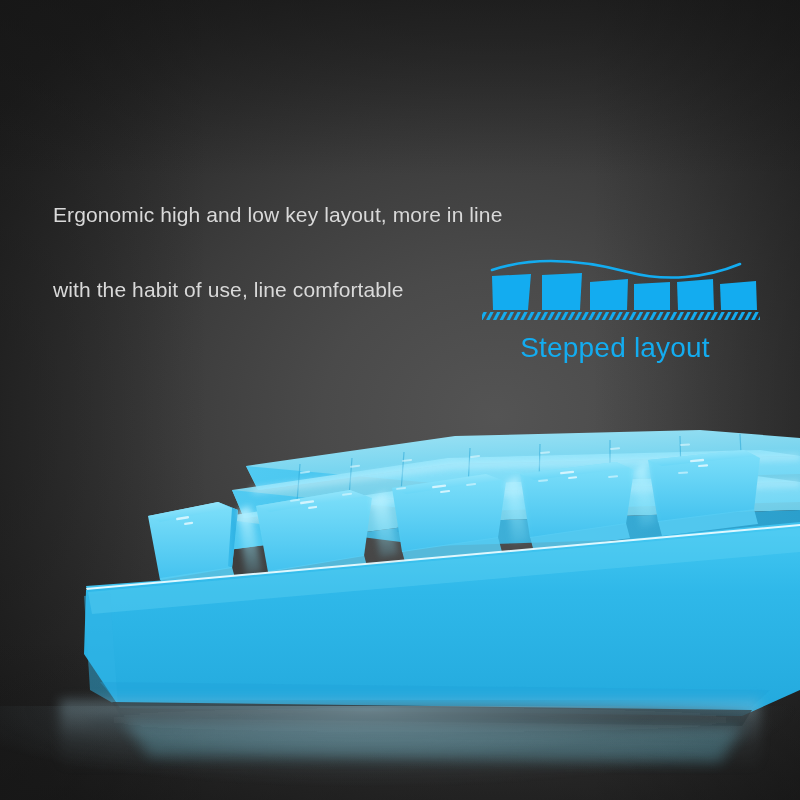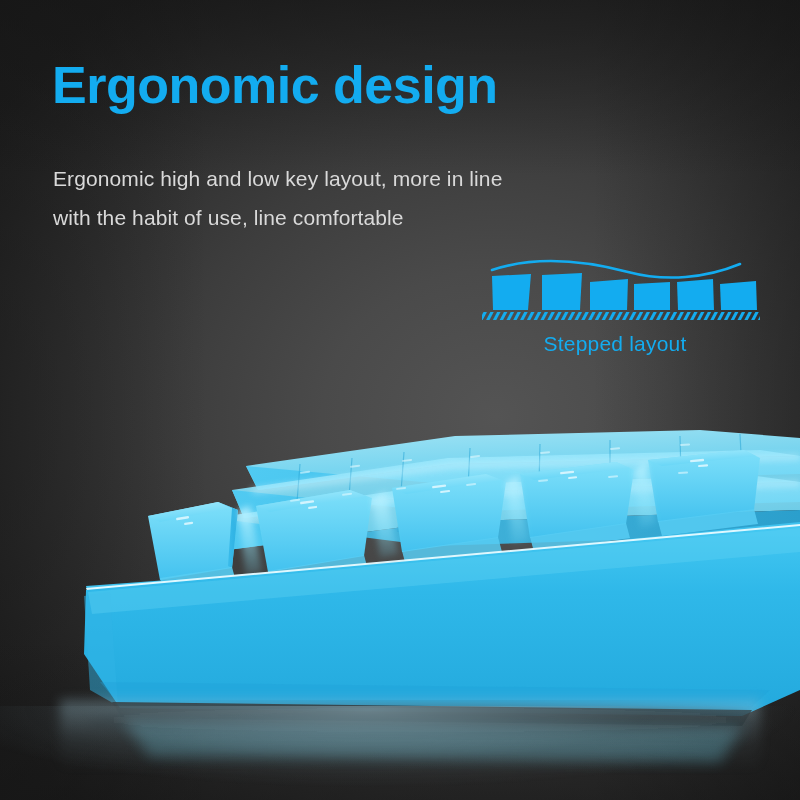--- a/index.html
+++ b/index.html
@@ -51,28 +51,28 @@
     position:absolute; left:52px; top:58px;
     font-size:52px; font-weight:bold; letter-spacing:-0.5px;
     color:#13ACF0; line-height:1.05;
     white-space:nowrap;
   }
   .subcopy {
     position:absolute; left:53px; top:160px;
     font-size:21px; color:#d9d9d9; line-height:1.85;
     letter-spacing:0.1px;
   }
-  .subcopy span { display:block; }
+  .subcopy span { display:block;margin-top:36px; }
 
   
   .diagram { position:absolute; left:470px; top:248px; width:290px; height:120px; }
   .diagram svg { display:block; }
   .diagram-caption {
     position:absolute; left:470px; top:332px; width:290px;
-    text-align:center; color:#13ACF0; font-size:21px; letter-spacing:0.2px;
+    text-align:center; color:#13ACF0; font-size:28px; letter-spacing:0.2px;
   }
 
   
   #kb { position:absolute; left:0; top:390px; width:800px; height:400px; }
 </style>
 </head>
 <body>
 
 <div id="stage">
 
@@ -248,21 +248,20 @@
     </g>
 
     <g opacity="0.30">
       <path d="M122,330 L744,336 L720,372 L150,366 Z" fill="#6FD6F0" filter="url(#bigBlur)"></path>
     </g>
   </svg>
 
   <div class="floor-sheen2"></div>
   <div class="floor-sheen"></div>
 
-  <div class="headline">Ergonomic design</div>
 
   <div class="subcopy">
     <span>Ergonomic high and low key layout, more in line</span>
     <span>with the habit of use, line comfortable</span>
   </div>
 
   <div class="diagram">
     <svg viewBox="0 0 290 120" width="290" height="120">
 
       <path d="M22,22 C70,6 120,14 158,24 C196,34 236,30 270,16" fill="none" stroke="#13ACF0" stroke-width="2.6" stroke-linecap="round"></path>

